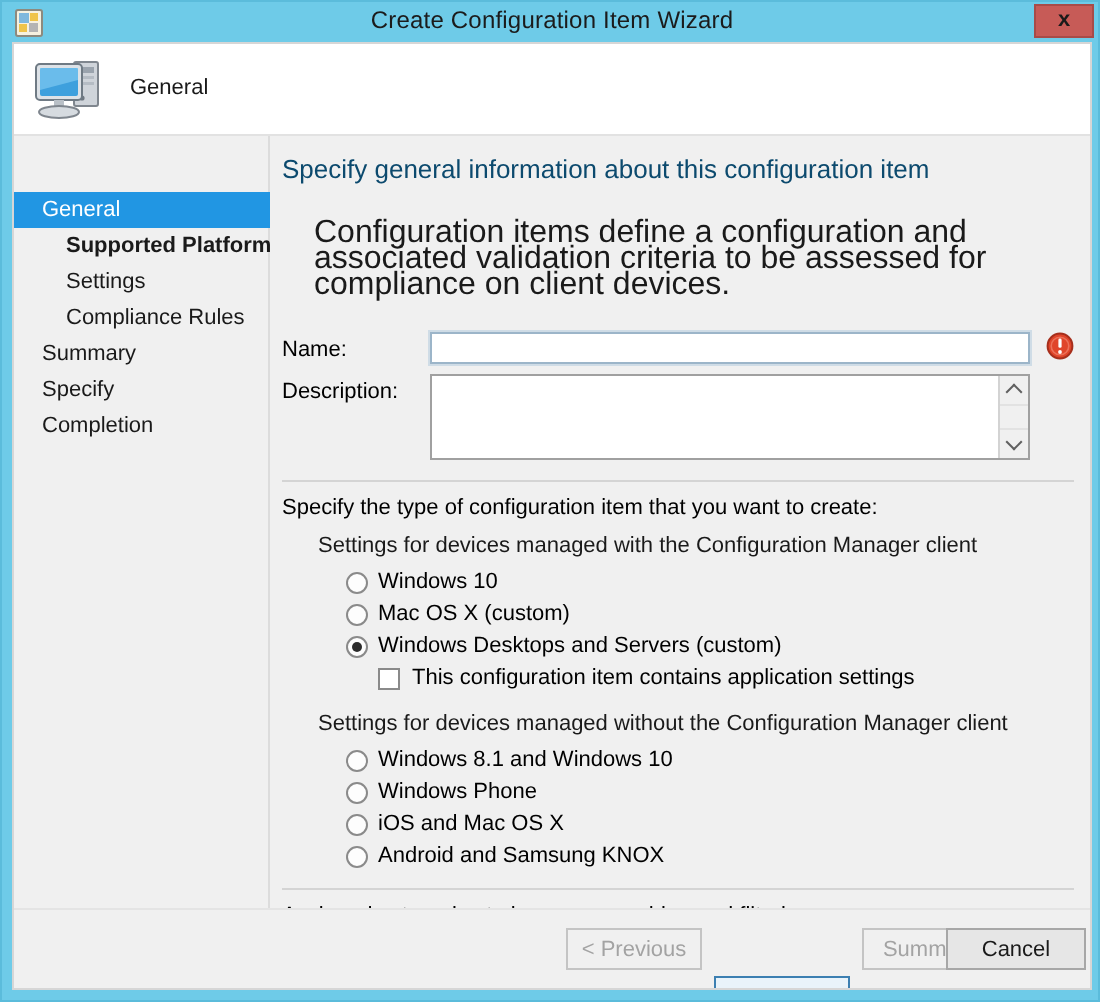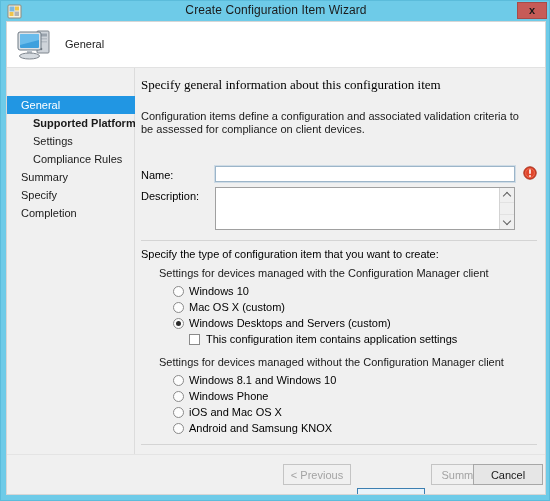--- a/index.html
+++ b/index.html
@@ -144,29 +144,28 @@
     position: absolute;
     left: 128px; top: 46px;
     width: 410px;
     height: 427px;
     background: #f0f0f0;
   }
   #page-heading {
     position: absolute;
     left: 6px; top: 9px;
     font-size: 13px;
-    color: #000000;
+    color: #0c4a6e;
     white-space: nowrap;
-    font-family: Liberation Serif, serif;
   }
   #intro-text {
     position: absolute;
-    left: 6px; top: 42px;
+    left: 22px; top: 42px;
     width: 380px;
-    font-size: 11px;
+    font-size: 16px;
     color: #1a1a1a;
     line-height: 13px;
   }
 
   
   #lbl-name {
     position: absolute;
     left: 6px; top: 101px;
     font-size: 11px;
   }

